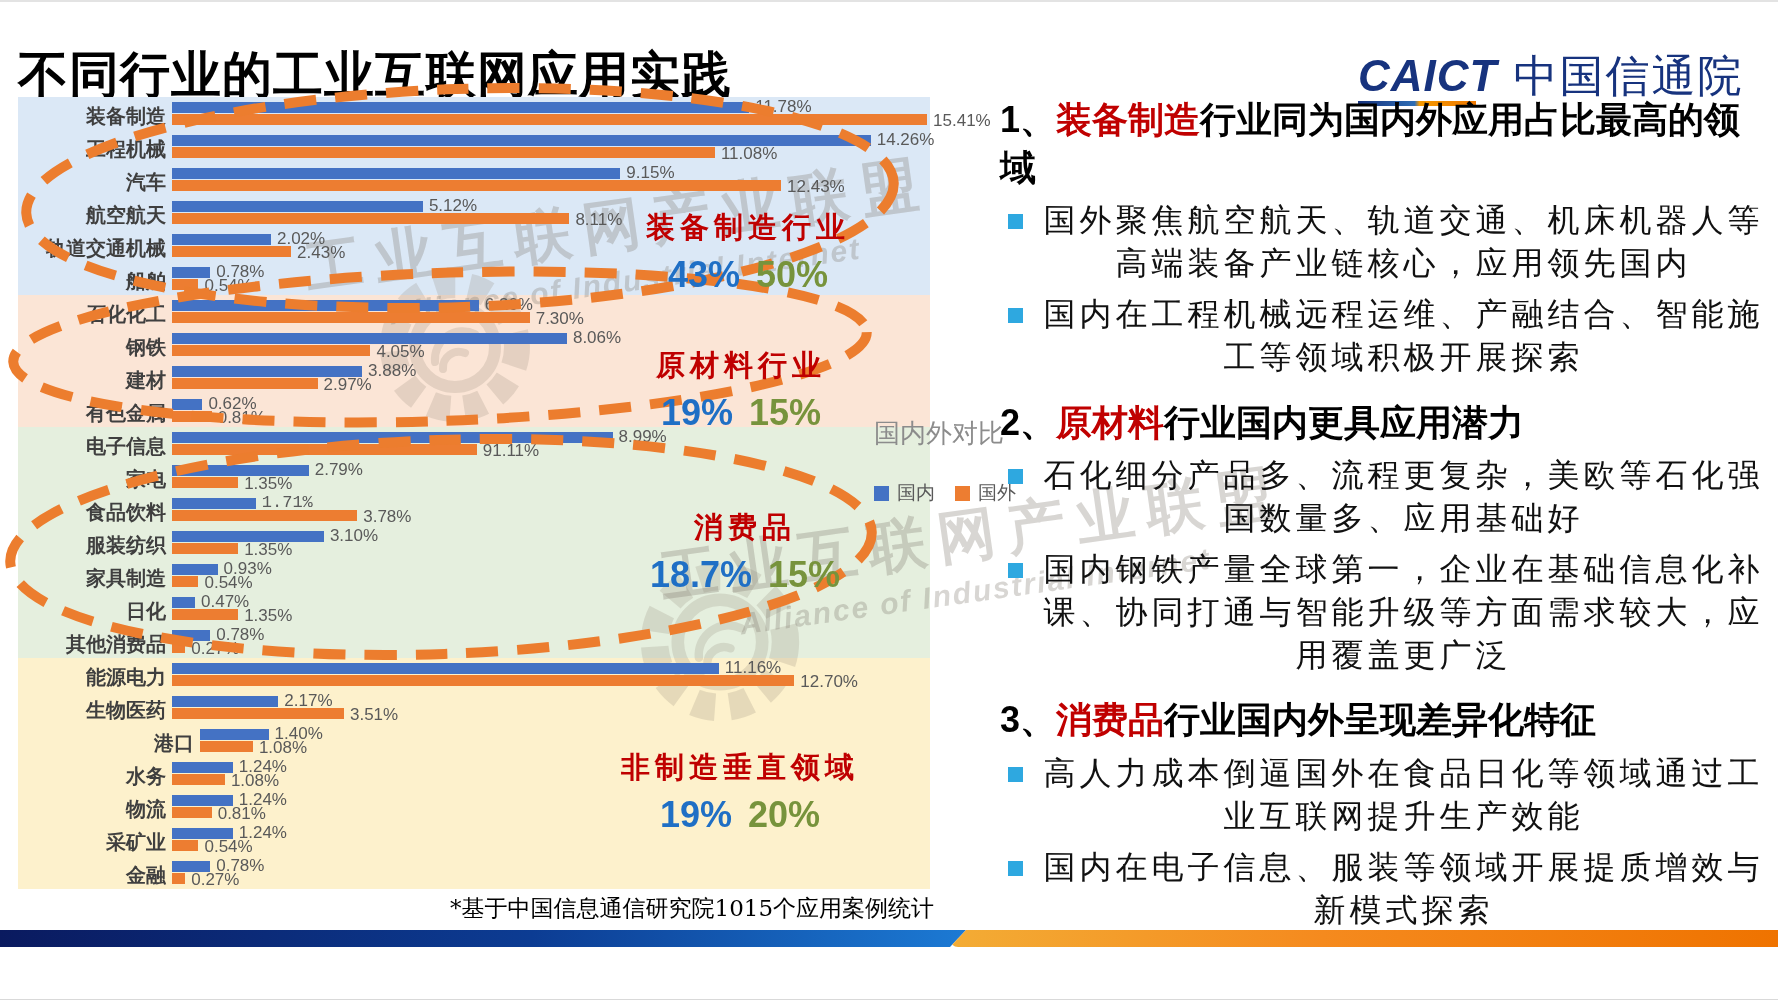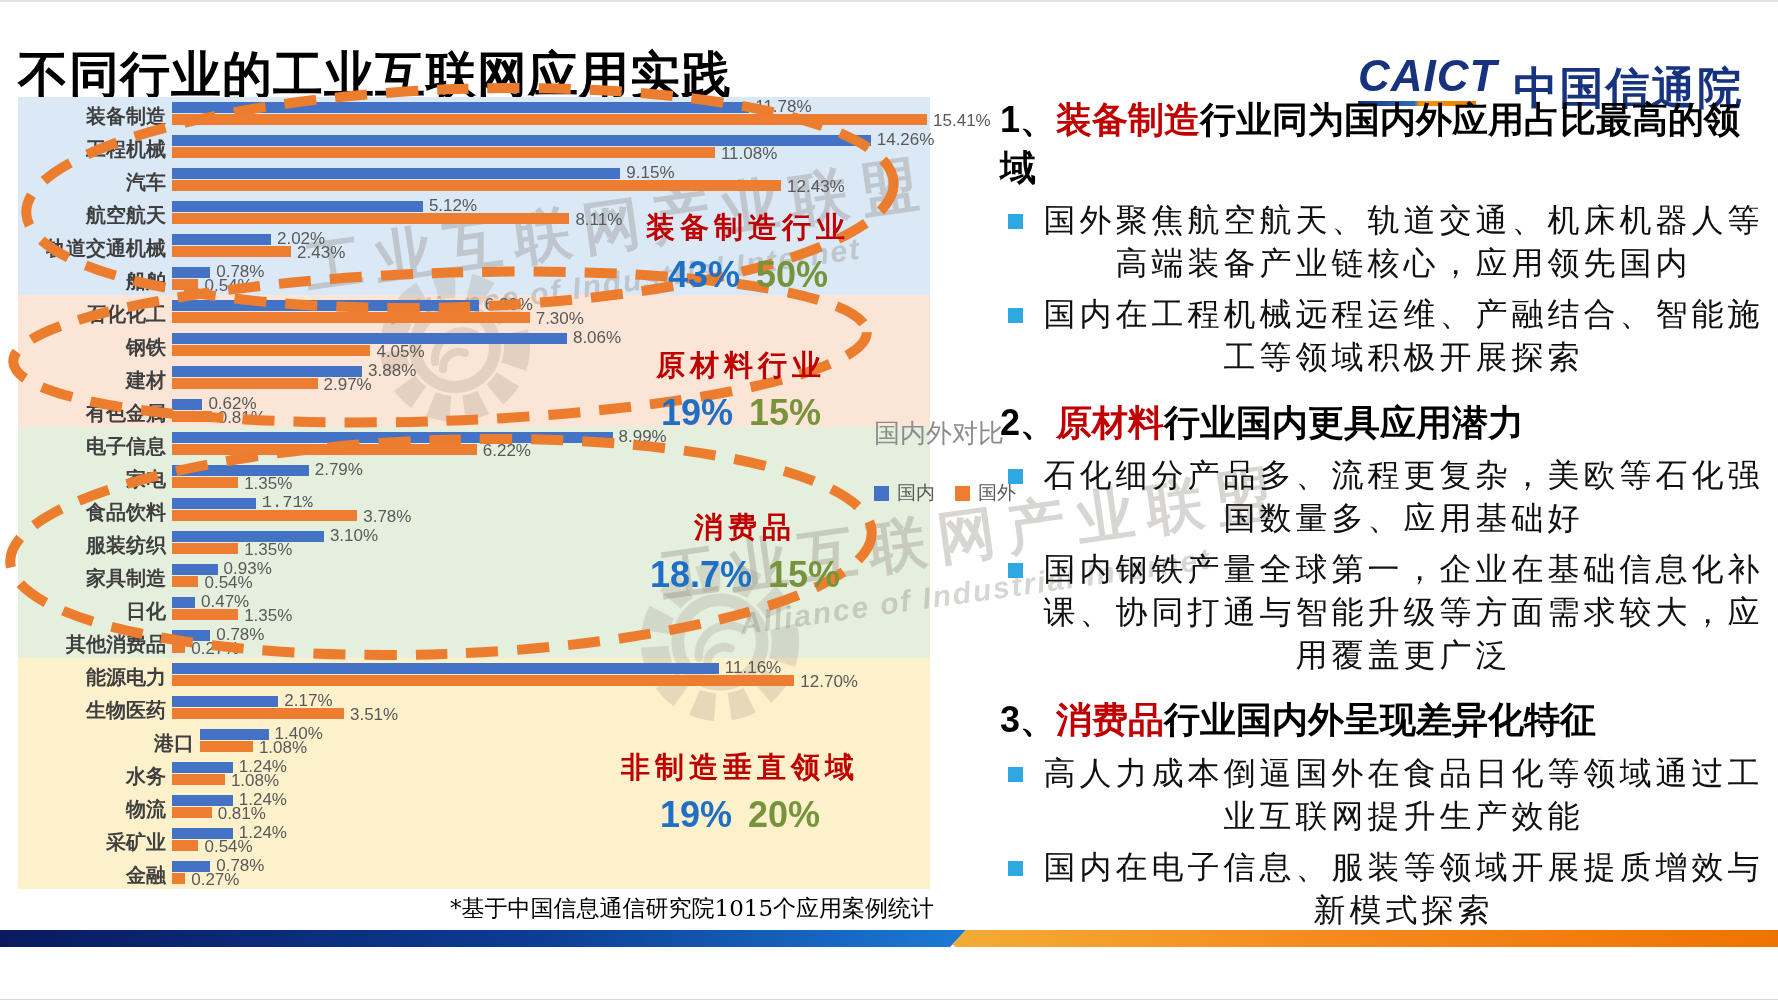--- a/index.html
+++ b/index.html
@@ -7,21 +7,21 @@
          font-family:"Liberation Sans",sans-serif;border-top:2px solid #e3e3e3;}
   
   .title{position:absolute;left:18px;top:6px;font-size:50px;font-weight:900;color:#000;
          letter-spacing:1px;white-space:nowrap;}
   .logo{position:absolute;left:1358px;top:52px;display:flex;align-items:flex-start;}
   .logo .caict{font-size:44px;font-weight:800;color:#17337E;letter-spacing:1px;line-height:1;
                display:inline-block;font-style:italic;}
   .logo .caict-wrap{display:inline-block;text-align:left;}
   .logo .underline{height:5px;width:118px;margin-top:3px;
         background:linear-gradient(90deg,#17337E 0%,#2E6DB4 48%,#F39800 52%,#F07800 100%);}
-  .logo .cn{font-size:44px;font-weight:700;color:#17337E;line-height:1;margin-left:16px;letter-spacing:2px;margin-top:12px;}
+  .logo .cn{font-size:44px;font-weight:400;color:#17337E;line-height:1;margin-left:16px;letter-spacing:2px;}
   
   .chart{position:absolute;left:18px;top:95px;width:912px;height:792px;}
   .band{position:absolute;left:0;width:912px;z-index:0;}
   .crow{position:absolute;left:0;width:912px;height:33px;z-index:2;}
   .cat{position:absolute;left:0;top:6px;width:148px;text-align:right;font-size:20px;font-weight:700;
        color:#3f3f3f;white-space:nowrap;}
   .bar{position:absolute;left:154px;height:11px;}
   .bar.s0{top:5px;}
   .bar.s1{top:17px;}
   .val{position:absolute;font-size:17px;color:#595959;white-space:nowrap;z-index:3;}
@@ -177,21 +177,21 @@
           <div class="bar s0" style="width: 30.38px; background: rgb(68, 114, 196);"></div>
           <span class="val v0" style="left: 190.38px;">0.62%</span>
           <div class="bar s1" style="width: 39.69px; background: rgb(237, 125, 49);"></div>
           <span class="val v1" style="left: 199.69px;">0.81%</span>
         </div>
         <div class="crow" style="top: 330px;">
           <div class="cat">电子信息</div>
           <div class="bar s0" style="width: 440.51px; background: rgb(68, 114, 196);"></div>
           <span class="val v0" style="left: 600.51px;">8.99%</span>
           <div class="bar s1" style="width: 304.78px; background: rgb(237, 125, 49);"></div>
-          <span class="val v1" style="left: 464.78px;">6.22%</span>
+          <span class="val v1" style="left: 464.78px;">91.11%</span>
         </div>
         <div class="crow" style="top: 363px;">
           <div class="cat">家电</div>
           <div class="bar s0" style="width: 136.71px; background: rgb(68, 114, 196);"></div>
           <span class="val v0" style="left: 296.71px;">2.79%</span>
           <div class="bar s1" style="width: 66.15px; background: rgb(237, 125, 49);"></div>
           <span class="val v1" style="left: 226.15px;">1.35%</span>
         </div>
         <div class="crow" style="top: 396px;">
           <div class="cat">食品饮料</div>

